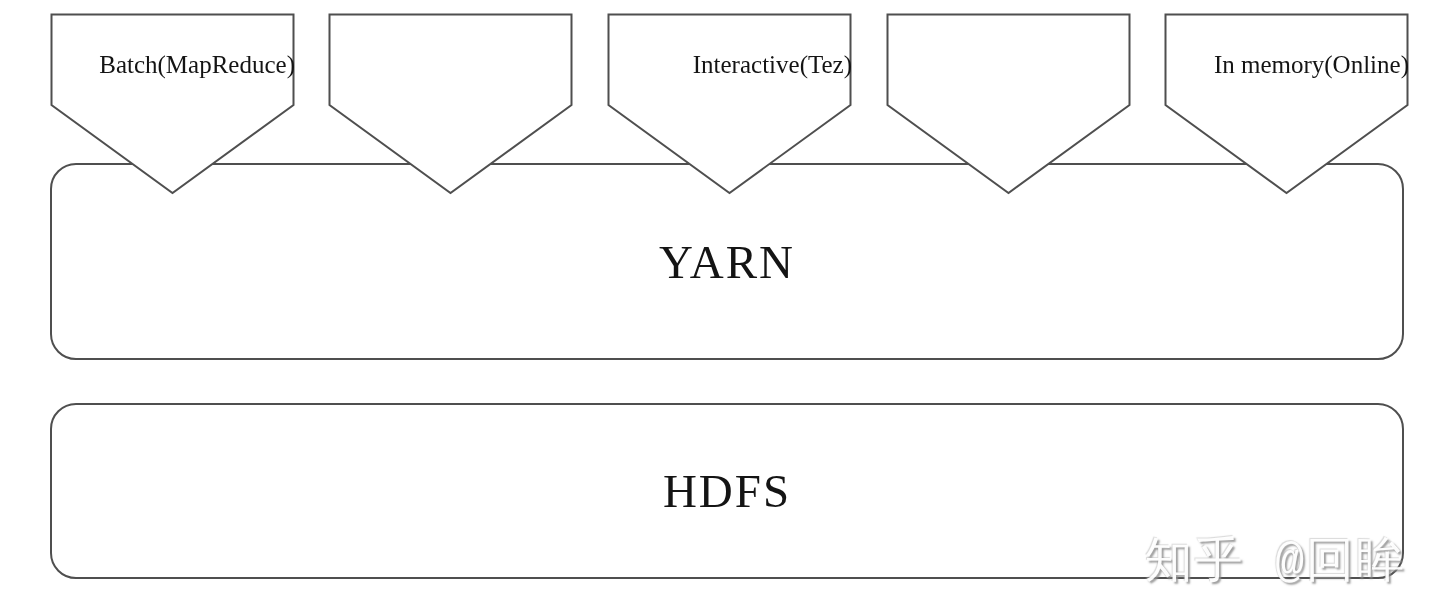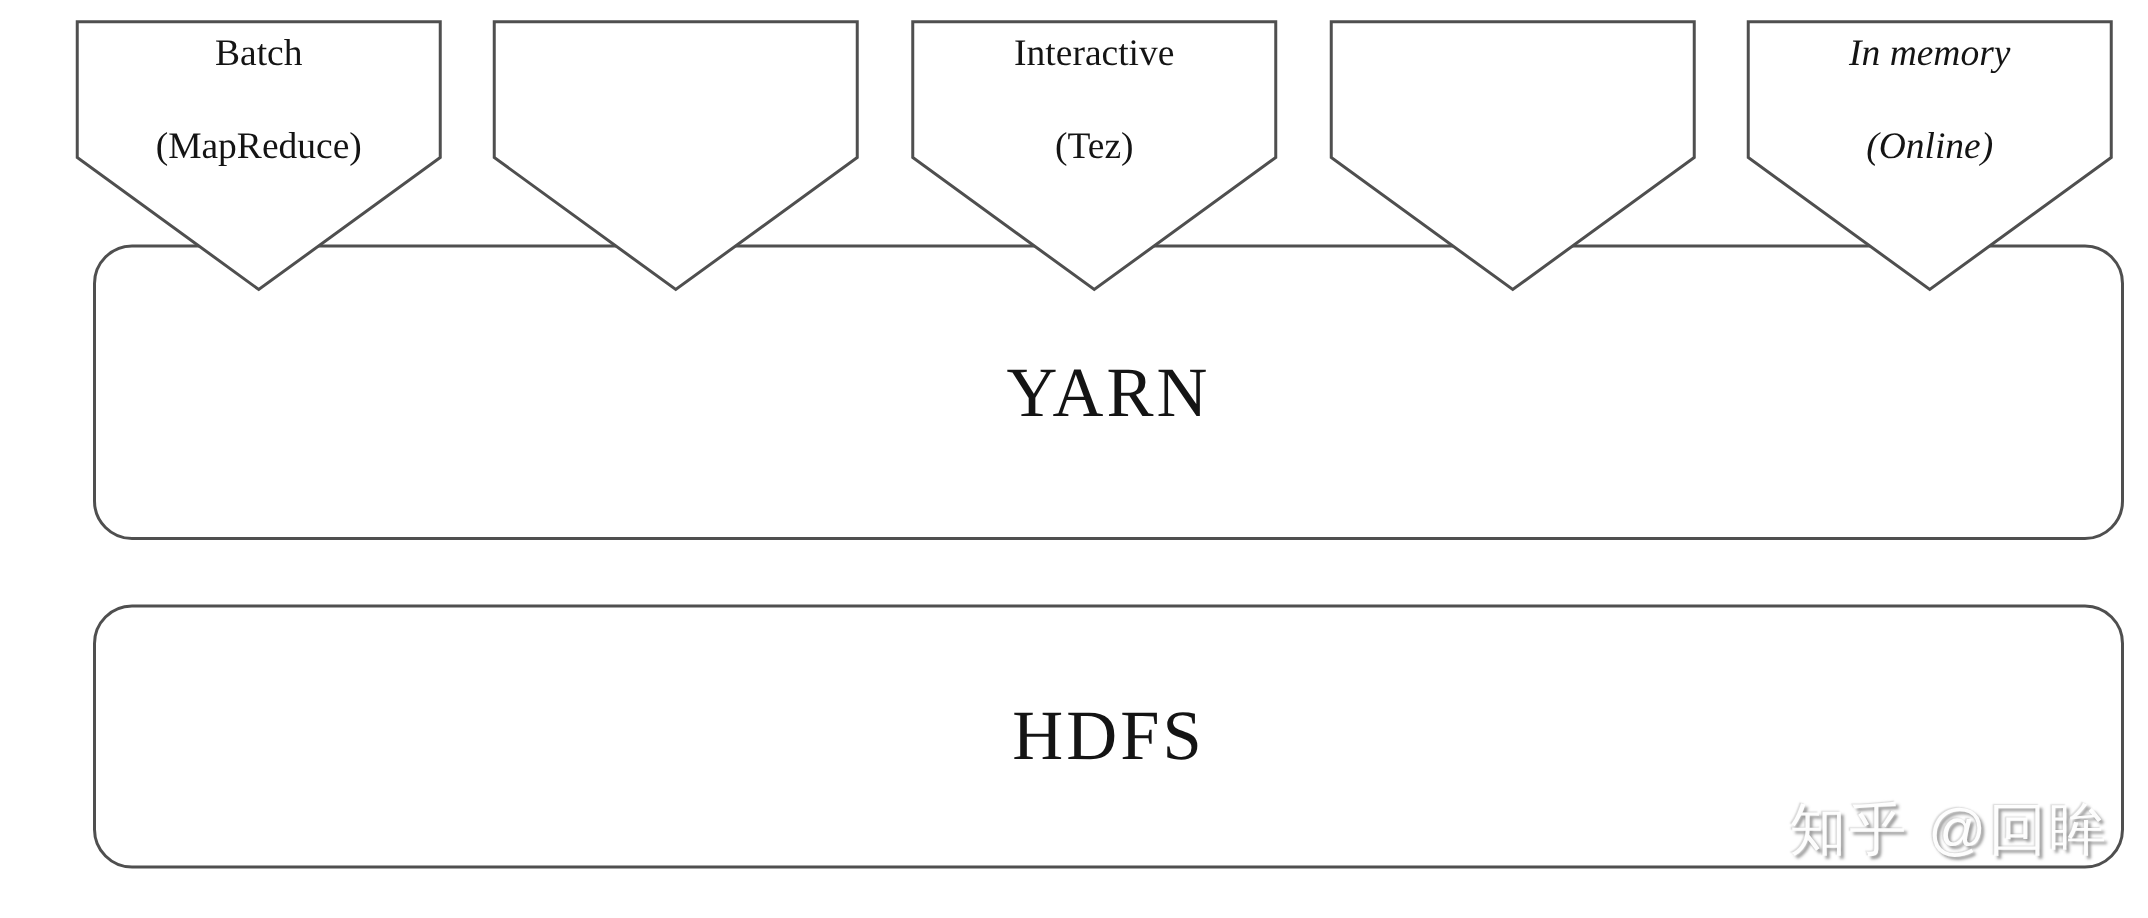--- a/index.html
+++ b/index.html
@@ -23,21 +23,20 @@
     left: 50px;
     width: 1354px;
     border: 2px solid #4f4f4f;
     border-radius: 26px;
     background: #ffffff;
     box-sizing: border-box;
     display: flex;
     align-items: center;
     justify-content: center;
     z-index: 1;
-    margin-left: 12px;
   }
   .layer-box.yarn { top: 163px; height: 197px; }
   .layer-box.hdfs { top: 403px; height: 176px; }
   .layer-label {
     color: #141414;
     font-size: 47px;
     letter-spacing: 2px;
   }
   
   .pentagon {
@@ -53,43 +52,41 @@
     width: 245px;
     height: 182px;
     display: block;
   }
   .pentagon .ptext {
     position: absolute;
     left: 0; top: 0;
     width: 245px;
     height: 104px;
     display: flex;
-    flex-direction: column;
     align-items: center;
     justify-content: flex-end;
     text-align: center;
     color: #141414;
     font-size: 25px;
     line-height: 38px;
     z-index: 3;
-    gap: 24px;
   }
   .p1 { left: 50px; }
   .p2 { left: 328px; }
   .p3 { left: 607px; }
   .p4 { left: 886px; }
-  .p5 { left: 1164px; font-style: italic; }
+  .p5 { left: 1164px; }
   
   .watermark {
     position: absolute;
     right: 26px;
     top: 528px;
     z-index: 4;
-    font-family: Liberation Sans, sans-serif;
-    font-size: 38px;
+    font-family: Liberation Mono, monospace;
+    font-size: 48px;
     color: rgba(255,255,255,0.96);
     text-shadow: 2px 2px 2px rgba(140,140,140,0.85), -1px -1px 1px rgba(170,170,170,0.45);
     letter-spacing: 2px;
     white-space: nowrap;
   }
 </style>
 </head>
 <body>
 
 <div class="stage">

